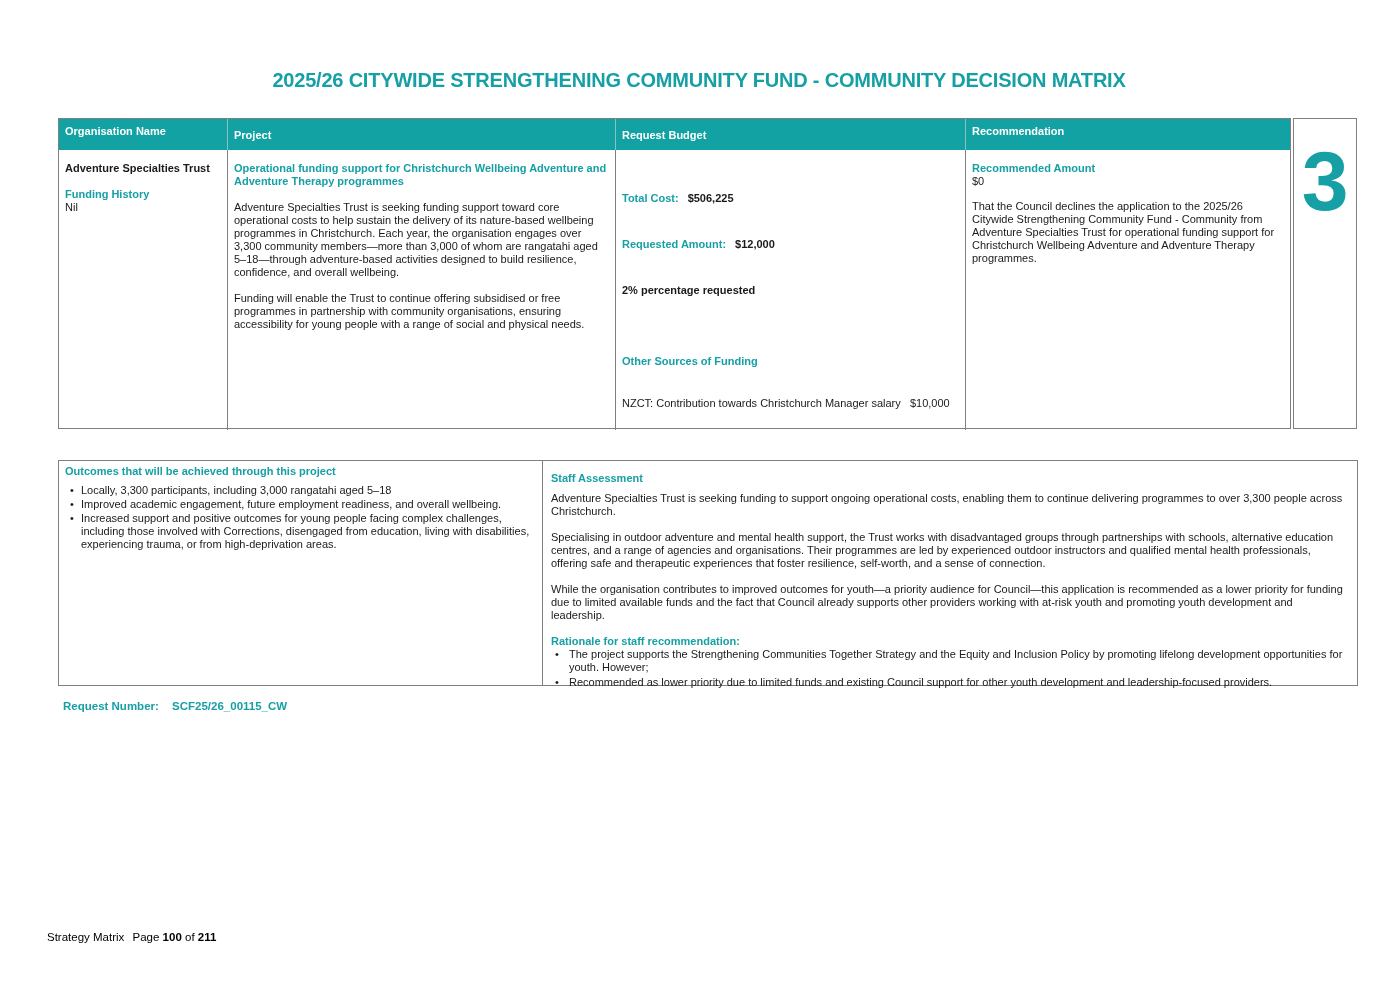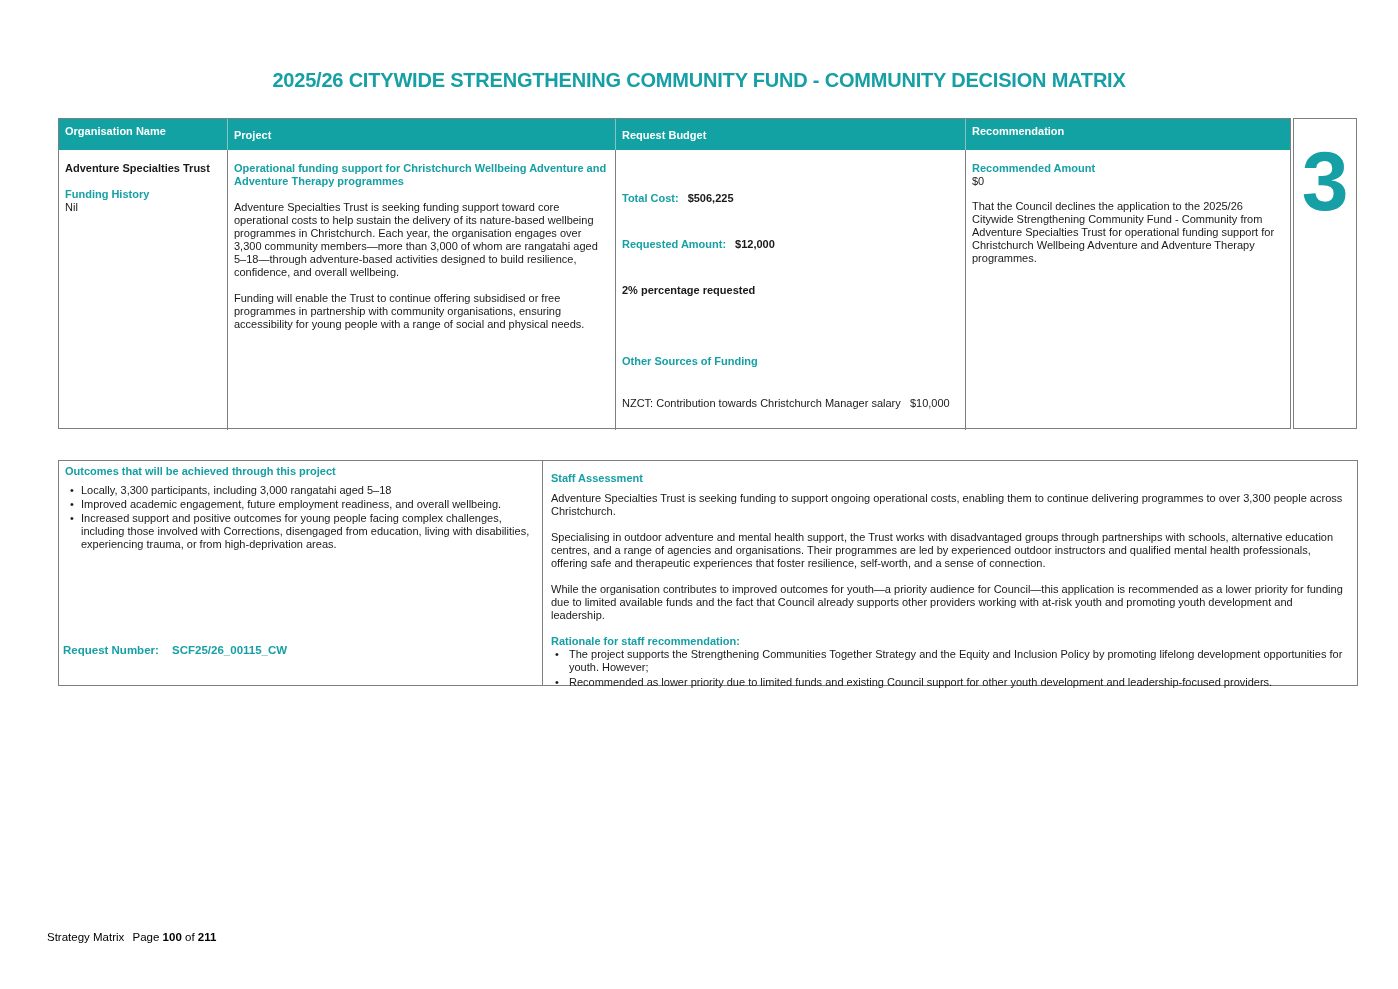--- a/index.html
+++ b/index.html
@@ -74,21 +74,21 @@
   .s-cell p { margin-bottom: 13px; }
   .bullet-row { display: flex; margin-bottom: 1px; }
   .bullet-row .bm { width: 16px; padding-left: 5px; flex: none; }
   .bullet-row .bt { flex: 1; }
   .rationale-head { margin-top: 1px; }
   .s-cell .bullet-row { margin-bottom: 2px; }
   .s-cell .bullet-row .bm { width: 18px; padding-left: 4px; }
 
   
   .request-number {
-    position: absolute; left: 63px; top: 644px;
+    position: absolute; left: 63px; top: 700px;
     color: var(--accent); font-weight: bold; font-size: 11.5px;
   }
   .request-number .rn-value { margin-left: 10px; }
   .page-footer {
     position: absolute; left: 47px; top: 931px; font-size: 11.5px; color: #000;
   }
   .page-footer .doc-label { margin-right: 5px; }
 </style>
 </head>
 <body>

